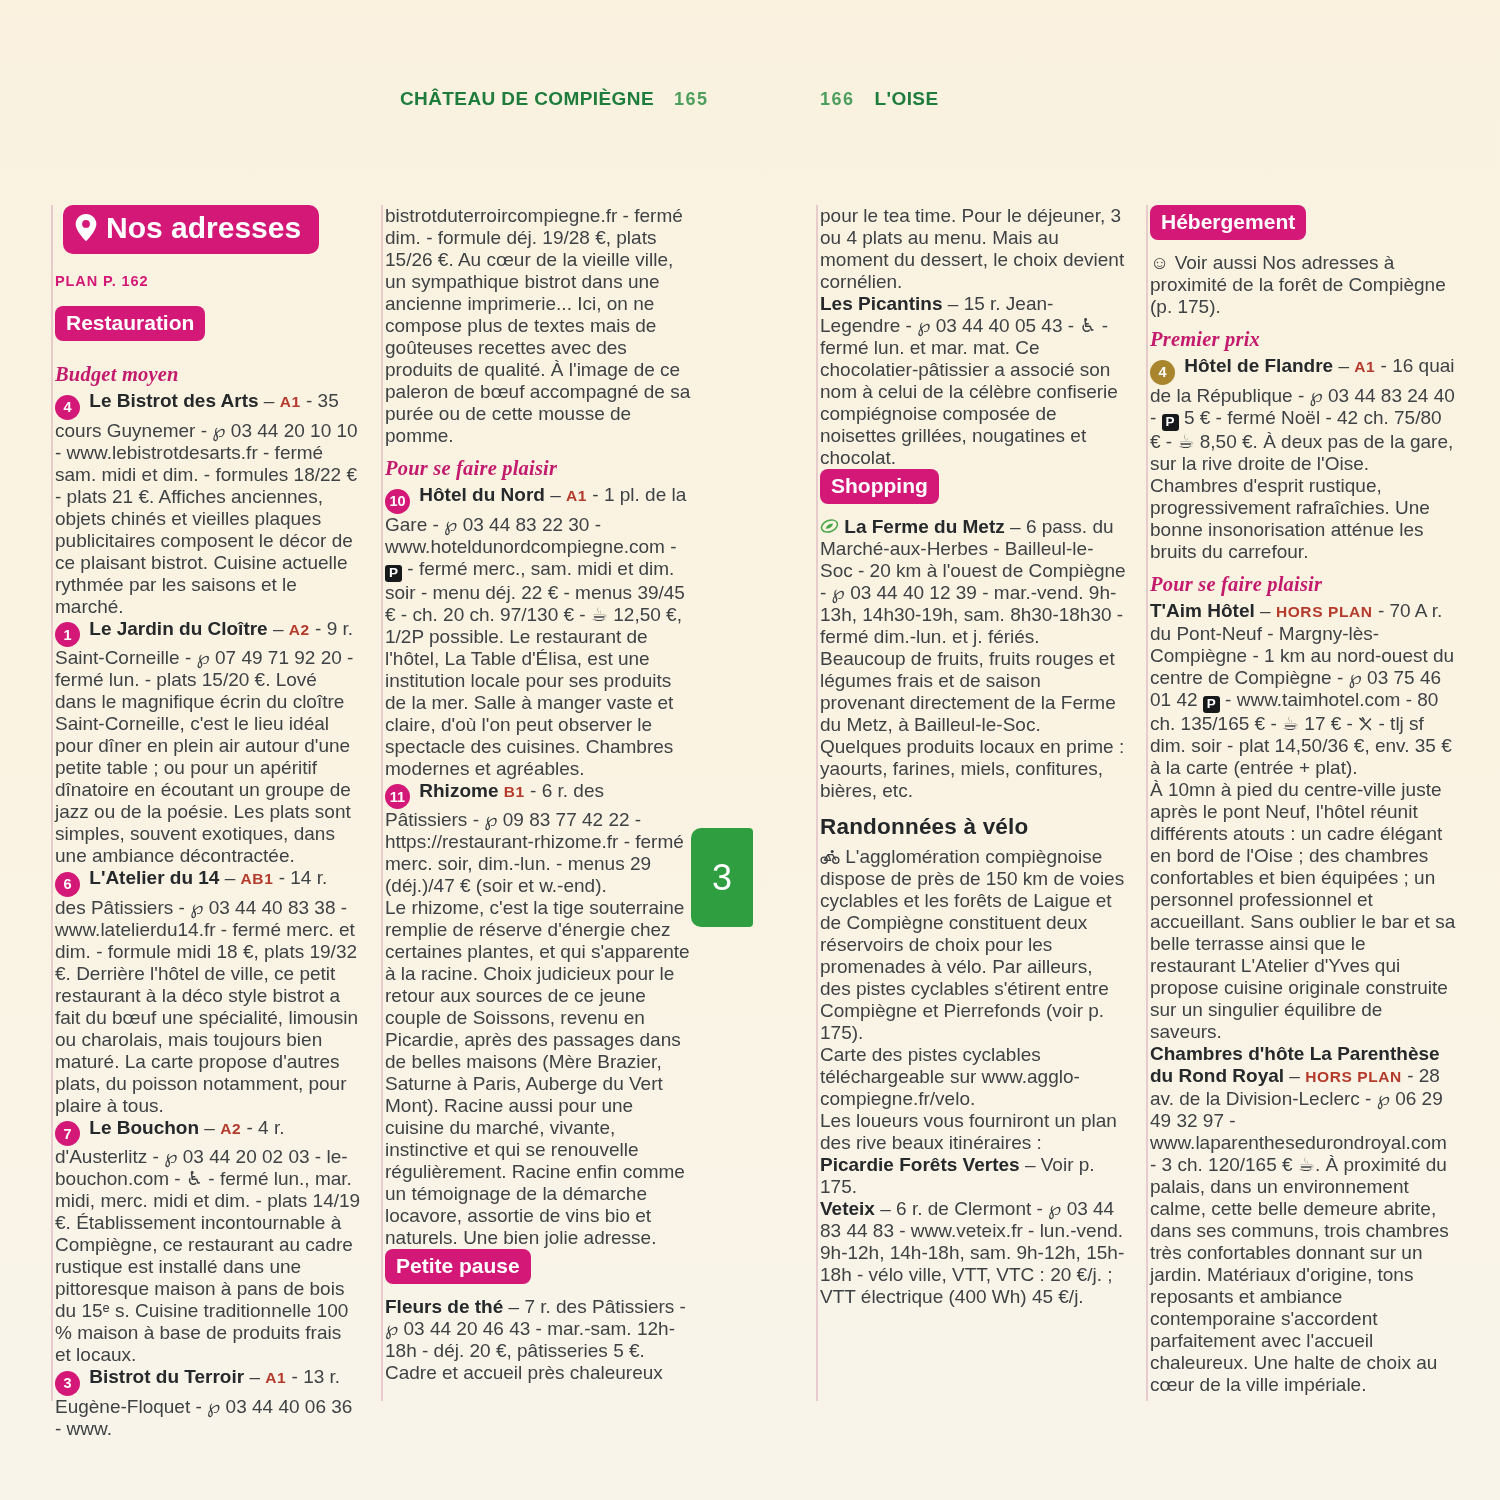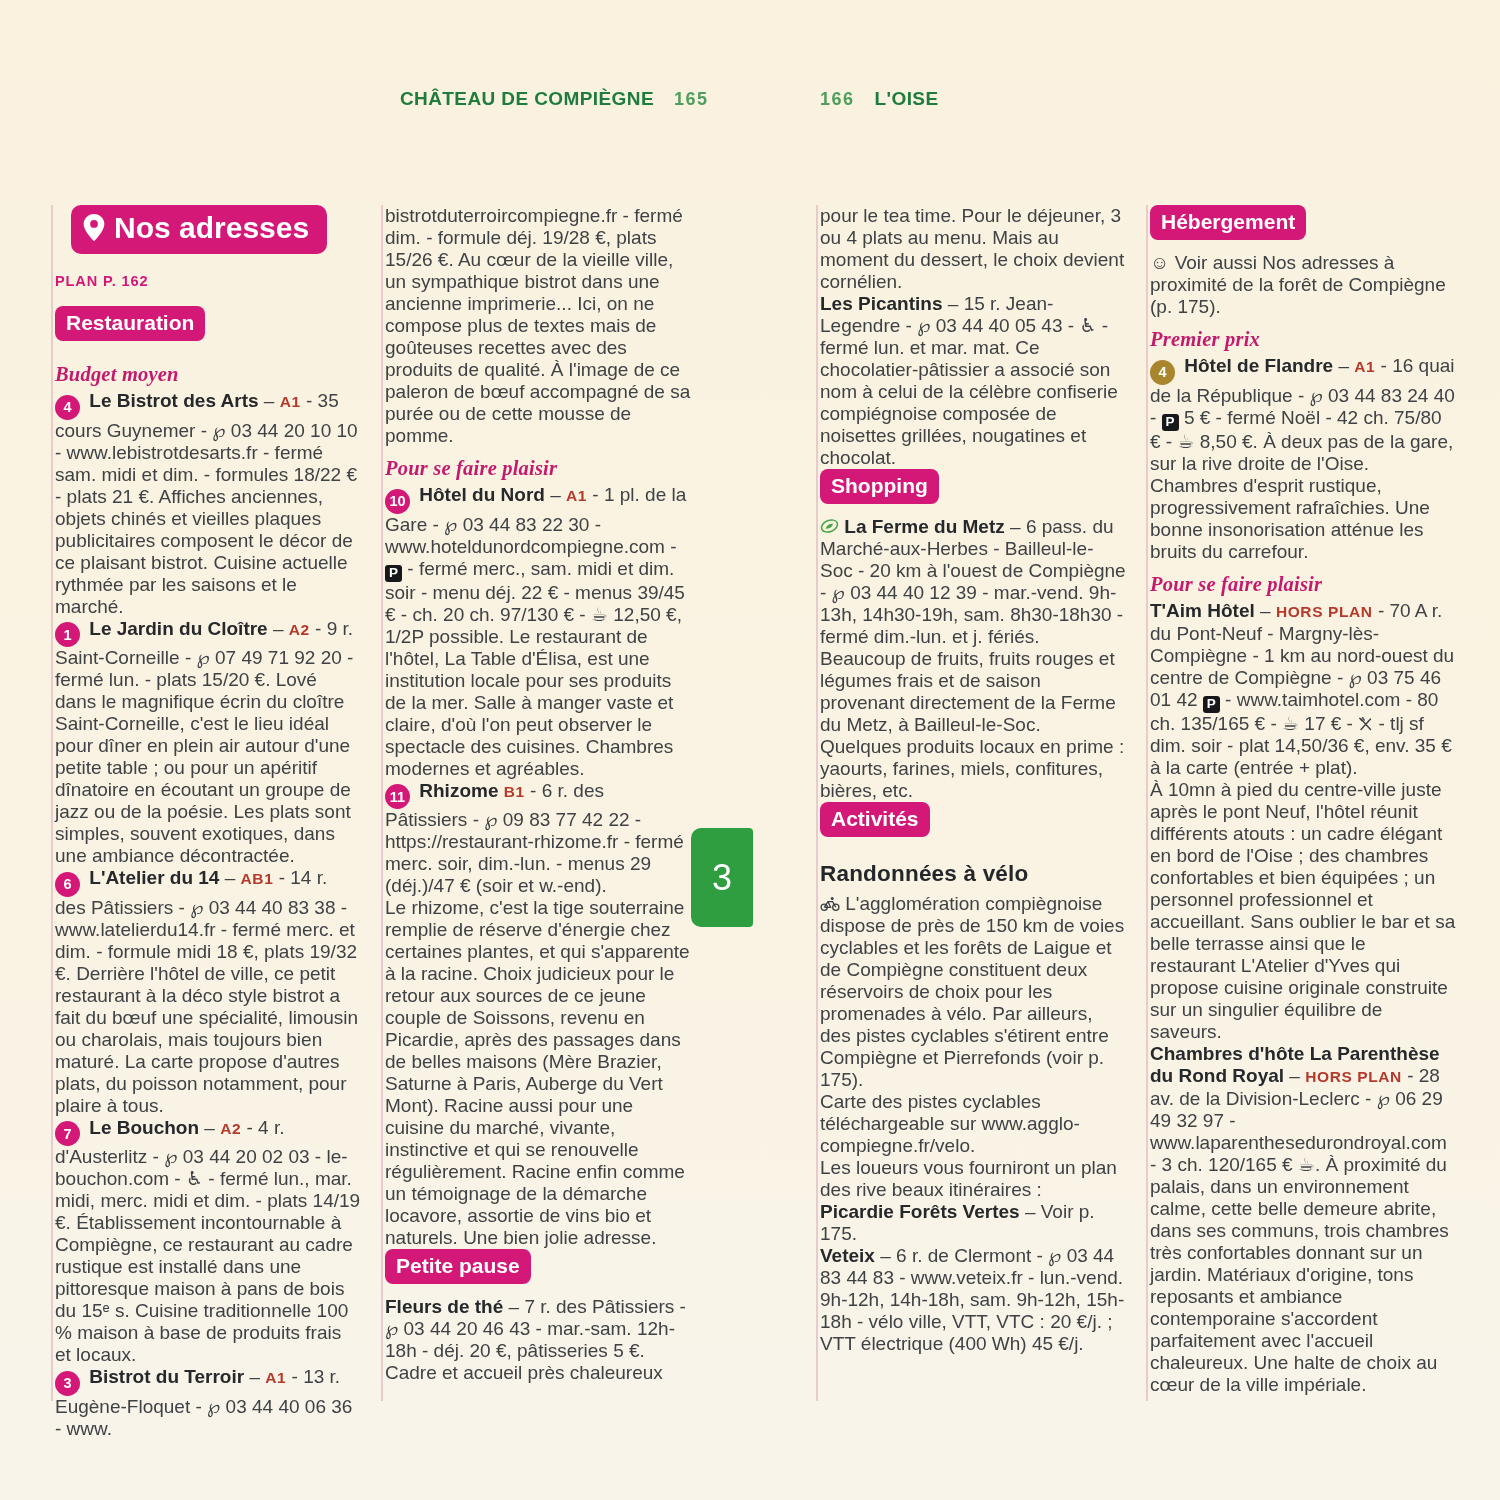--- a/index.html
+++ b/index.html
@@ -24,21 +24,21 @@
     vertical-align:-5px;margin-right:4px;}
   .num.gold{background:var(--gold);}
   .chip{display:inline-flex;width:17px;height:17px;background:#17181a;color:#fff;border-radius:3px;
     font-size:13.5px;font-weight:bold;align-items:center;justify-content:center;vertical-align:-2.5px;}
   .ic{display:inline-block;vertical-align:-2px;line-height:0;}
   .badge{display:inline-block;background:var(--pink);color:#fff;font-weight:bold;font-size:21px;
     line-height:1;padding:6px 11px 8px;border-radius:8px;margin:18px 0 12px;text-align:center;}
   .col .badge:first-child{margin-top:0;}
   .titlebox{display:inline-flex;align-items:center;gap:9px;background:var(--pink);color:#fff;
     font-weight:bold;font-size:30px;line-height:1;padding:8px 18px 11px 12px;border-radius:10px;
-    margin:0 16px 16px;}
+    margin:0 8px 16px;}
   .pin{color:var(--pink);line-height:0;}
   .plan{color:var(--pink);font-size:14.5px;font-weight:bold;letter-spacing:.9px;margin:0 0 14px;}
   .subhead{font-family:"Liberation Serif","DejaVu Serif",serif;font-style:italic;font-weight:bold;
     color:var(--crimson);font-size:20.5px;margin:10px 0 5px;letter-spacing:.2px;}
   .heading{font-size:22.5px;font-weight:bold;color:#24272a;margin:14px 0 8px;letter-spacing:.2px;}
   .tab{position:absolute;left:691px;top:828px;width:62px;height:99px;background:var(--tab-green);
     border-radius:10px 4px 4px 10px;color:#fff;display:flex;align-items:center;justify-content:center;
     font-size:36px;font-weight:normal;}
 </style>
 </head>
@@ -84,21 +84,20 @@
     <p class="p"><span class="nm">Fleurs de thé</span><span class="tx"> – </span><span class="it">7 r. des Pâtissiers - ℘ 03 44 20 46 43 - mar.-sam. 12h-18h - déj. 20 €, pâtisseries 5 €.</span><span class="tx"> Cadre et accueil près chaleureux</span></p>
   </div>
 <div class="col" style="left:820px">
     <p class="p"><span class="tx">pour le </span><span class="it">tea time</span><span class="tx">. Pour le déjeuner, 3 ou 4 plats au menu. Mais au moment du dessert, le choix devient cornélien.</span></p>
     <p class="p"><span class="nm">Les Picantins</span><span class="tx"> – </span><span class="it">15 r. Jean-Legendre - ℘ 03 44 40 05 43 - ♿ - fermé lun. et mar. mat.</span><span class="tx"> Ce chocolatier-pâtissier a associé son nom à celui de la célèbre confiserie compiégnoise composée de noisettes grillées, nougatines et chocolat.</span></p>
     <div><span class="badge">Shopping</span></div>
     <p class="p"><span class="ic"><svg width="19" height="18" viewBox="0 0 19 18">
           <ellipse cx="9.5" cy="9" rx="8.3" ry="5.6" fill="none" stroke="#4aa546" stroke-width="1.5" transform="rotate(-22 9.5 9)"></ellipse>
           <path d="M5.6 11.4C7 7.6 10.6 6.4 13 6.8c-.5 3-3.1 5-6.4 4.9z" fill="#4aa546"></path>
         </svg></span><span class="nm"> La Ferme du Metz</span><span class="tx"> – </span><span class="it">6 pass. du Marché-aux-Herbes - Bailleul-le-Soc - 20 km à l'ouest de Compiègne - ℘ 03 44 40 12 39 - mar.-vend. 9h-13h, 14h30-19h, sam. 8h30-18h30 - fermé dim.-lun. et j. fériés.</span><span class="tx"> Beaucoup de fruits, fruits rouges et légumes frais et de saison provenant directement de la Ferme du Metz, à Bailleul-le-Soc. Quelques produits locaux en prime : yaourts, farines, miels, confitures, bières, etc.</span></p>
-    <div><span class="badge">Activités</span></div>
     <div class="heading">Randonnées à vélo</div>
     <p class="p"><span class="ic"><svg width="20" height="16" viewBox="0 0 20 16">
           <g fill="none" stroke="#3c3f42" stroke-width="1.3">
             <circle cx="4.2" cy="11.3" r="3.1"></circle>
             <circle cx="15.8" cy="11.3" r="3.1"></circle>
             <path d="M4.2 11.3 8 5.6h4.6l3.2 5.7M8 5.6l2.6 5.7h-6"></path>
           </g>
           <circle cx="12.2" cy="2.6" r="1.5" fill="#3c3f42"></circle>
         </svg></span><span class="tx"> L'agglomération compiègnoise dispose de près de 150 km de voies cyclables et les forêts de Laigue et de Compiègne constituent deux réservoirs de choix pour les promenades à vélo. Par ailleurs, des pistes cyclables s'étirent entre Compiègne et Pierrefonds </span><span class="it">(voir p. 175)</span><span class="tx">.</span></p>
     <p class="p"><span class="tx">Carte des pistes cyclables téléchargeable sur www.agglo-compiegne.fr/velo.</span></p>

